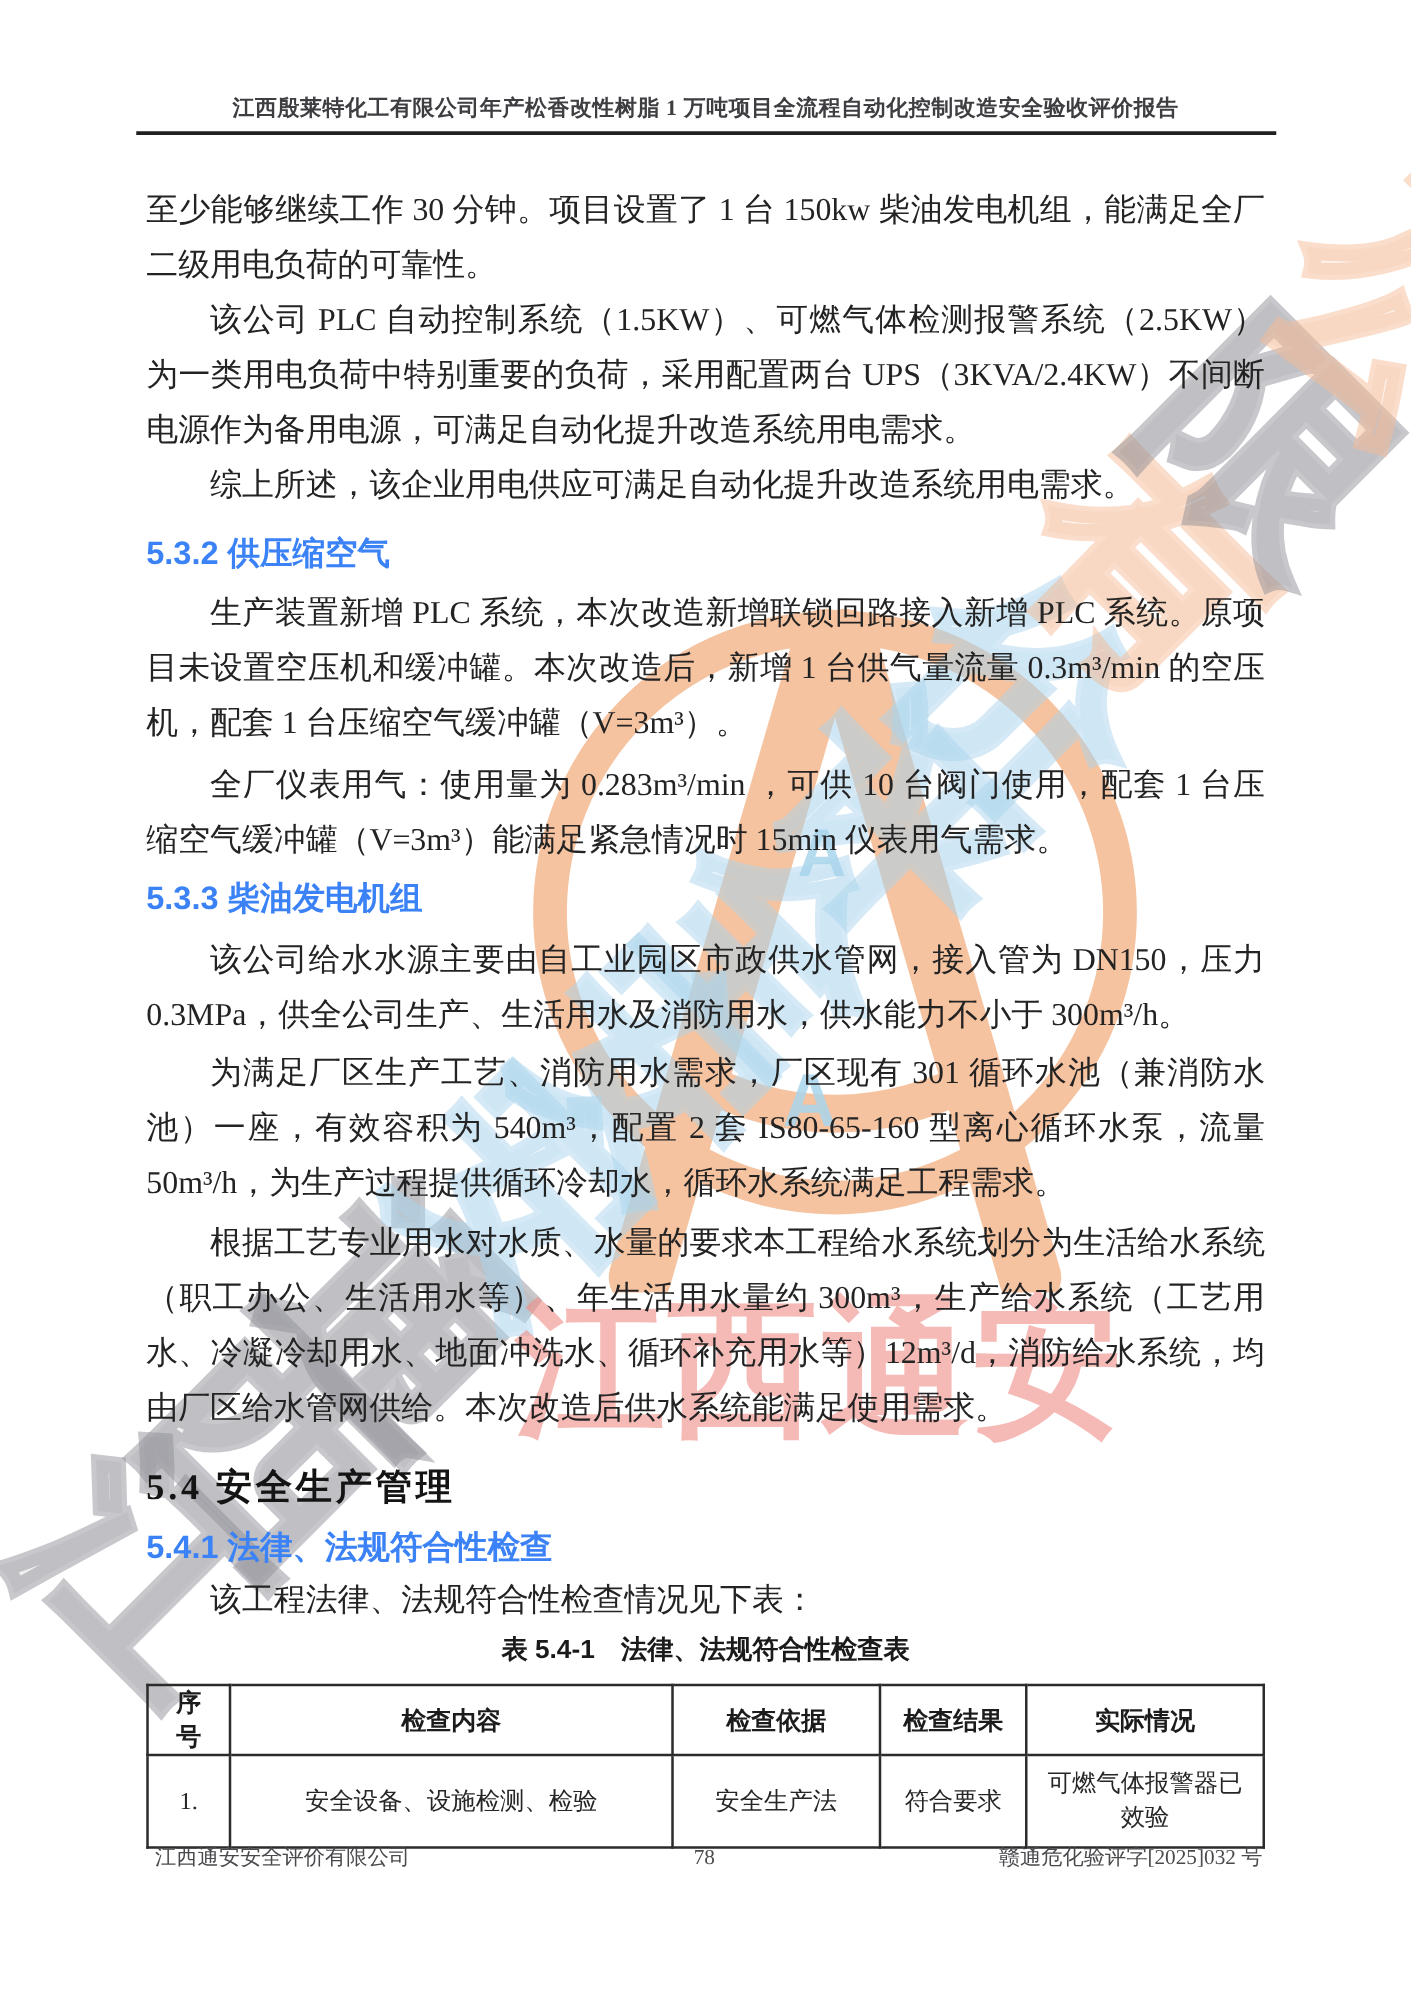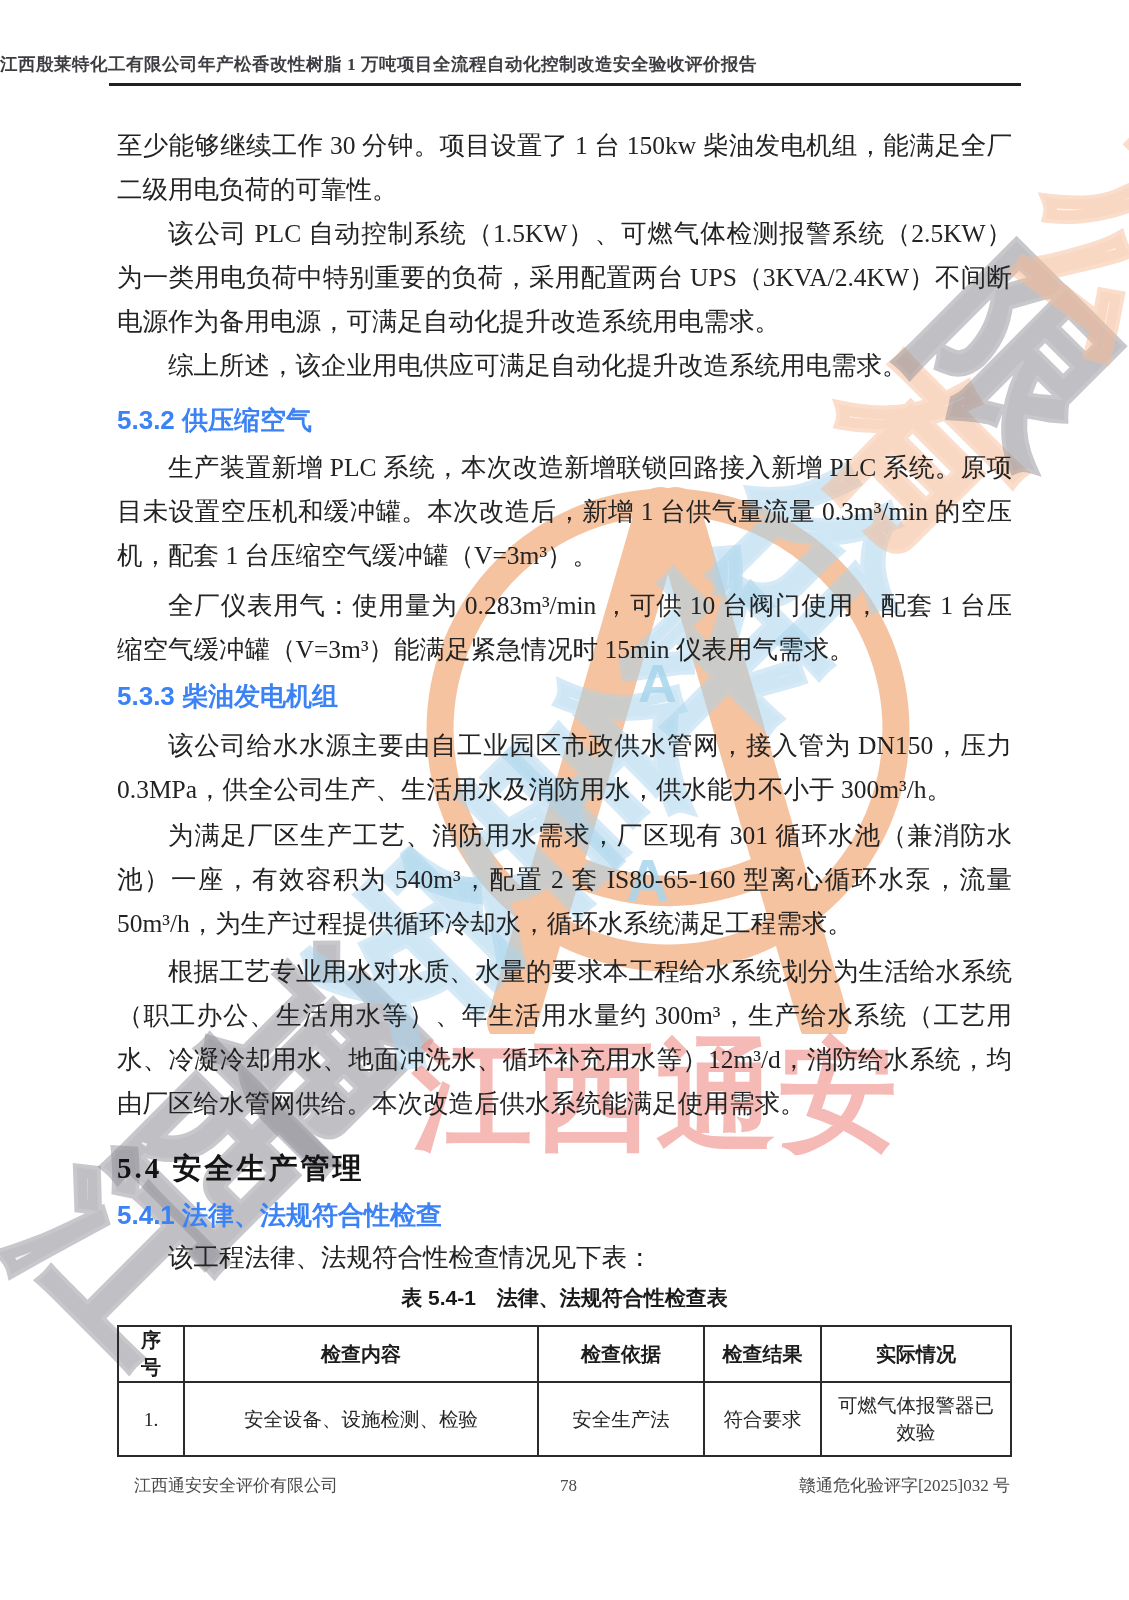--- a/index.html
+++ b/index.html
@@ -36,21 +36,21 @@
   .wm-blue-a{
     position:absolute;
     font-family:"Liberation Sans","DejaVu Sans",sans-serif;
     font-weight:700;
     opacity:.85;
   }
   .wm-blue-a.a1{left:638px;top:652px;font-size:54px;}
   .wm-blue-a.a2{left:626px;top:846px;font-size:60px;}
   .wm-logo{position:absolute;left:408px;top:462px;}
   
-  .header{position:relative;z-index:2;padding-top:52px;}
+  .header{position:relative;z-index:2;padding-top:74px;text-align:center;}
   .header-title{
     font-size:17.5px;
     font-weight:700;
     color:#3e3e42;
     letter-spacing:.5px;
     font-family:"Liberation Serif","DejaVu Serif",serif;
   }
   .header-rule{
     width:912px;height:3px;
     margin:7px auto 0;
@@ -126,21 +126,21 @@
   table.check td{
     height:72px;
     font-size:19.5px;
     line-height:27px;
     color:#262626;
     font-family:"Liberation Serif","DejaVu Serif",serif;
   }
   
   .footer{
     position:absolute;z-index:2;
-    left:15px;right:0;top:1474px;
+    left:5px;right:0;top:1474px;
     padding:0 119px;
     display:flex;
     justify-content:space-between;
     align-items:baseline;
     font-size:17px;
     color:#4a4a4e;
     font-family:"Liberation Serif","DejaVu Serif",serif;
   }
 </style>
 </head>

